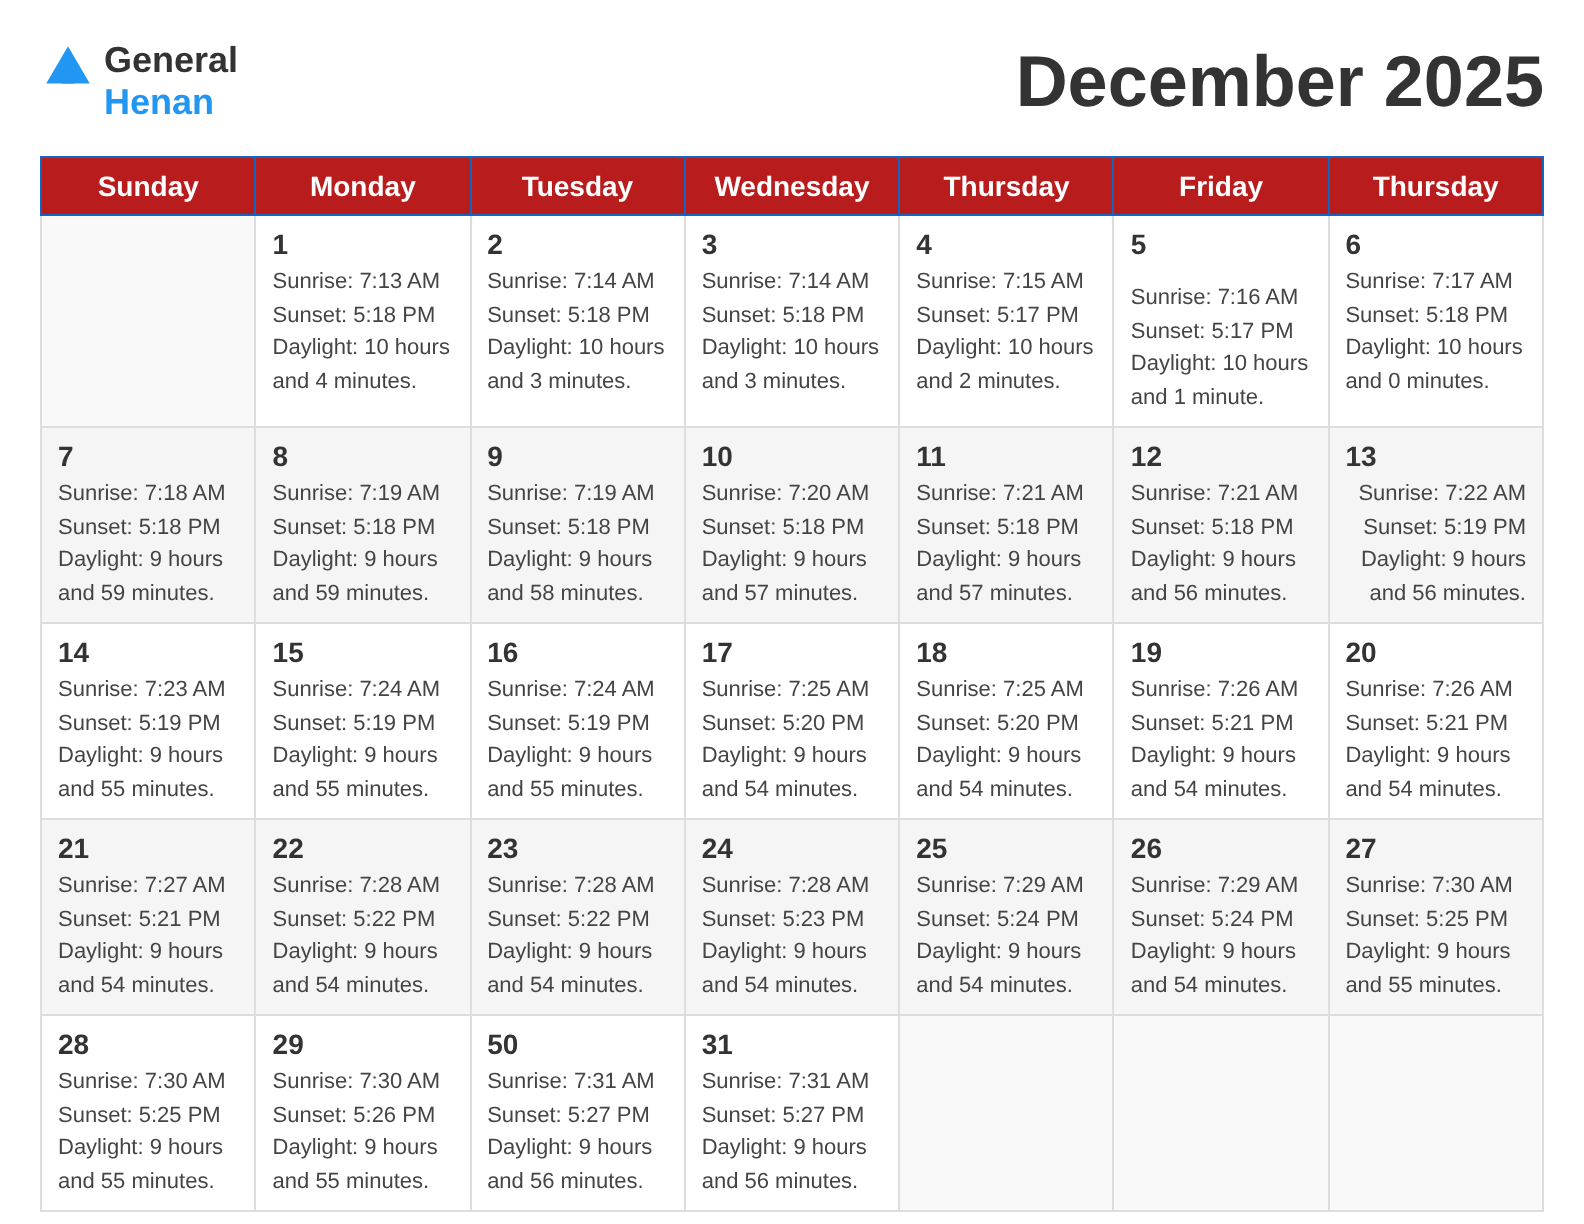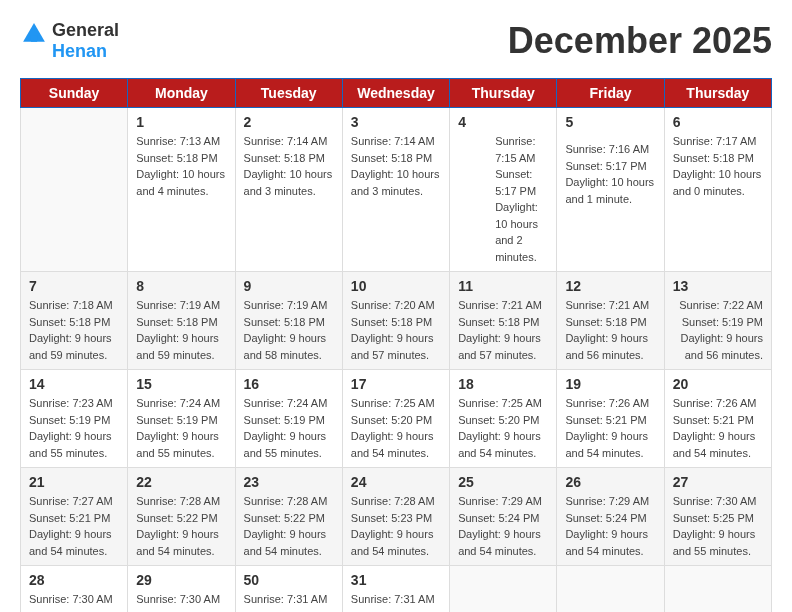--- a/index.html
+++ b/index.html
@@ -136,21 +136,21 @@
         </td>
         <td>
           <span class="day-number">3</span>
           <div class="day-info" style="white-space: pre-line;">Sunrise: 7:14 AM
 Sunset: 5:18 PM
 Daylight: 10 hours
 and 3 minutes.</div>
         </td>
         <td>
           <span class="day-number">4</span>
-          <div class="day-info" style="white-space: pre-line; margin-left: 37px;">Sunrise: 7:15 AM
+          <div class="day-info" style="white-space: pre-line;">Sunrise: 7:15 AM
 Sunset: 5:17 PM
 Daylight: 10 hours
 and 2 minutes.</div>
         </td>
         <td>
           <span class="day-number">5</span>
           <div class="day-info" style="white-space: pre-line; margin-top: 11px;">Sunrise: 7:16 AM
 Sunset: 5:17 PM
 Daylight: 10 hours
 and 1 minute.</div>

